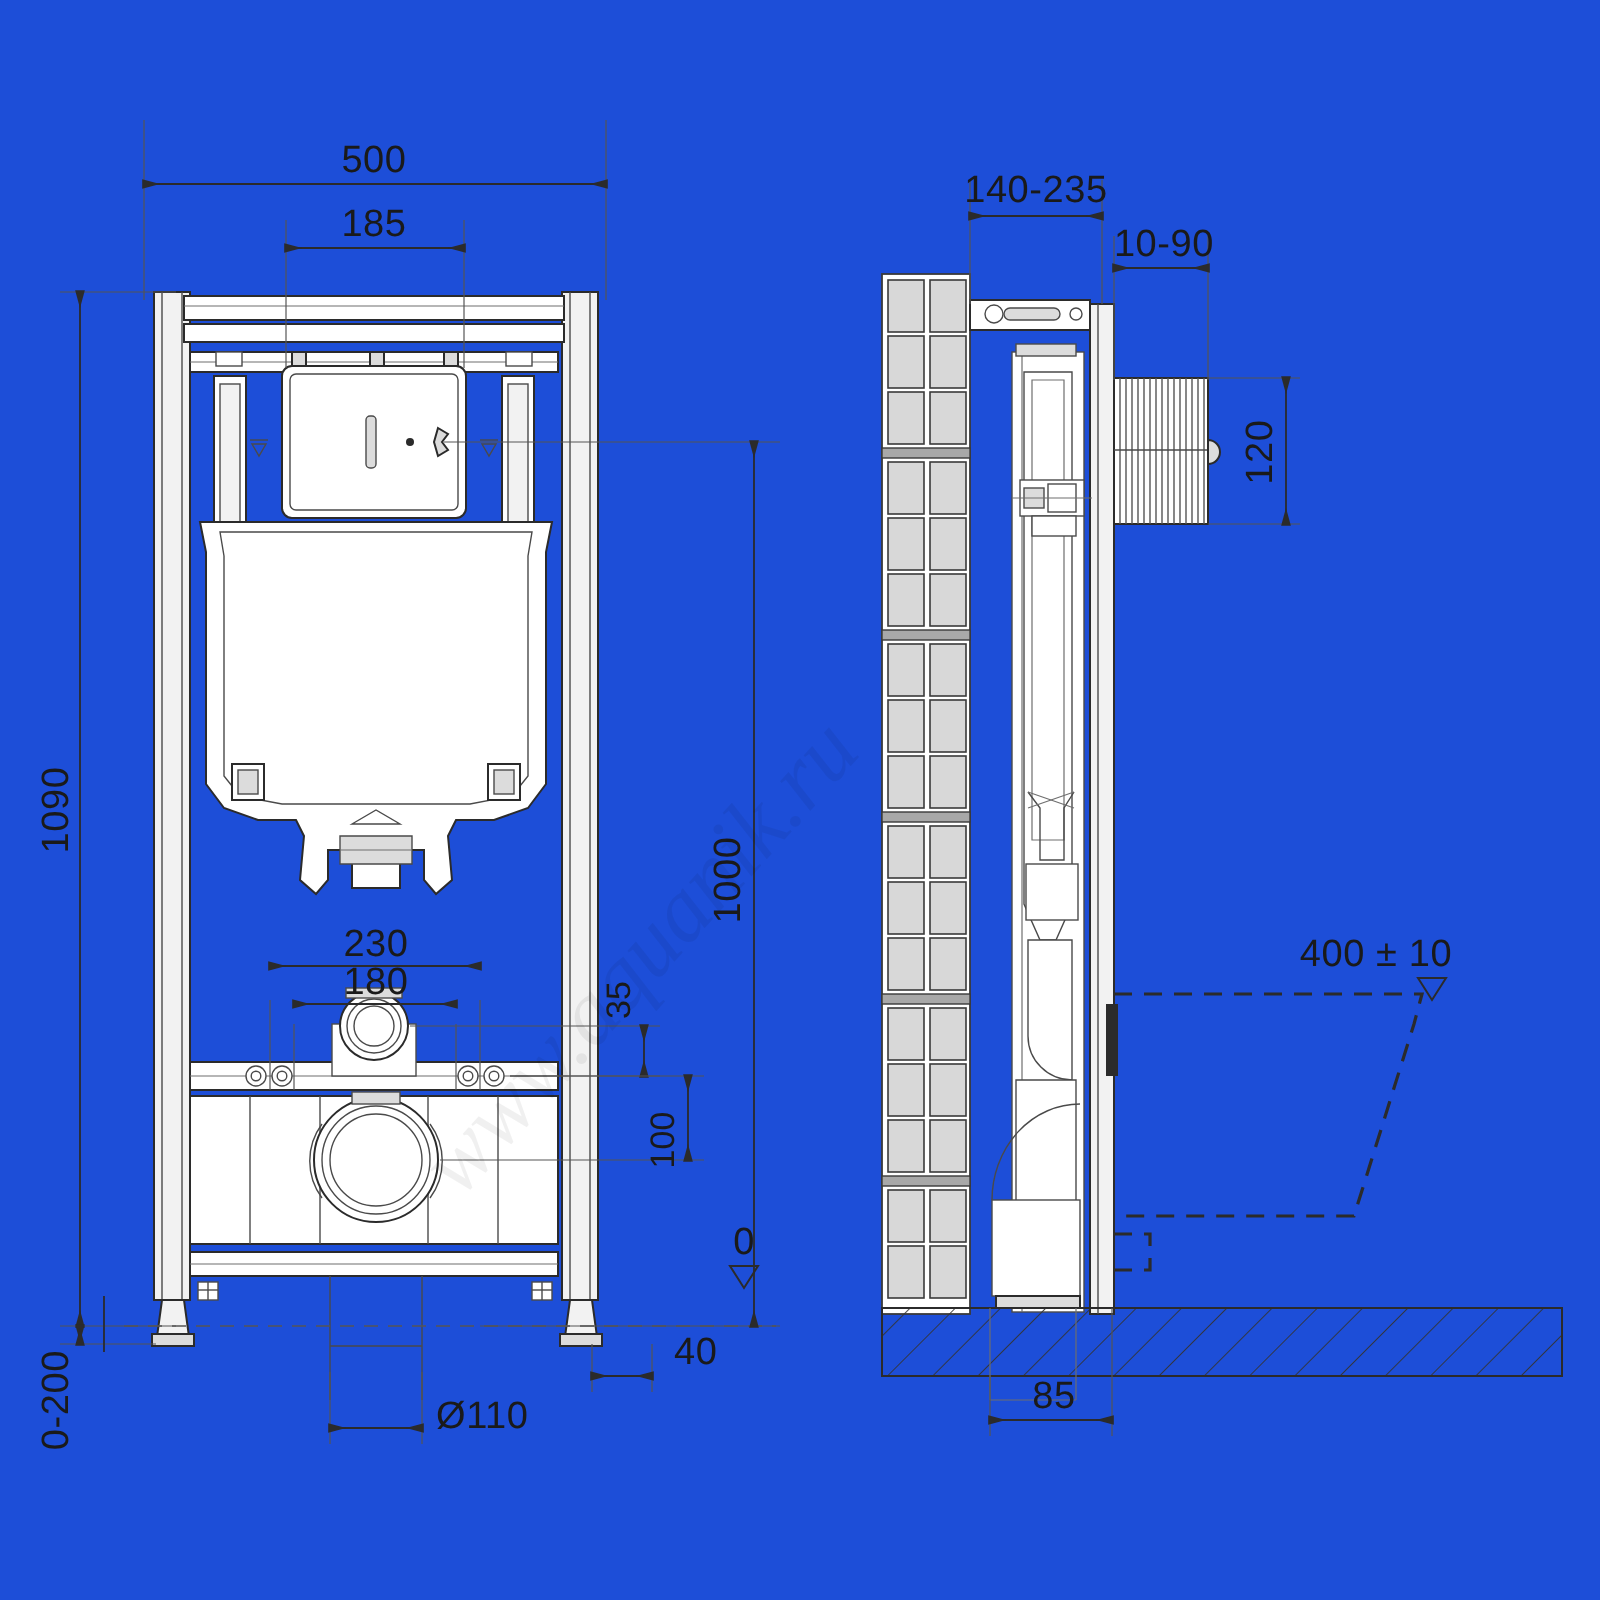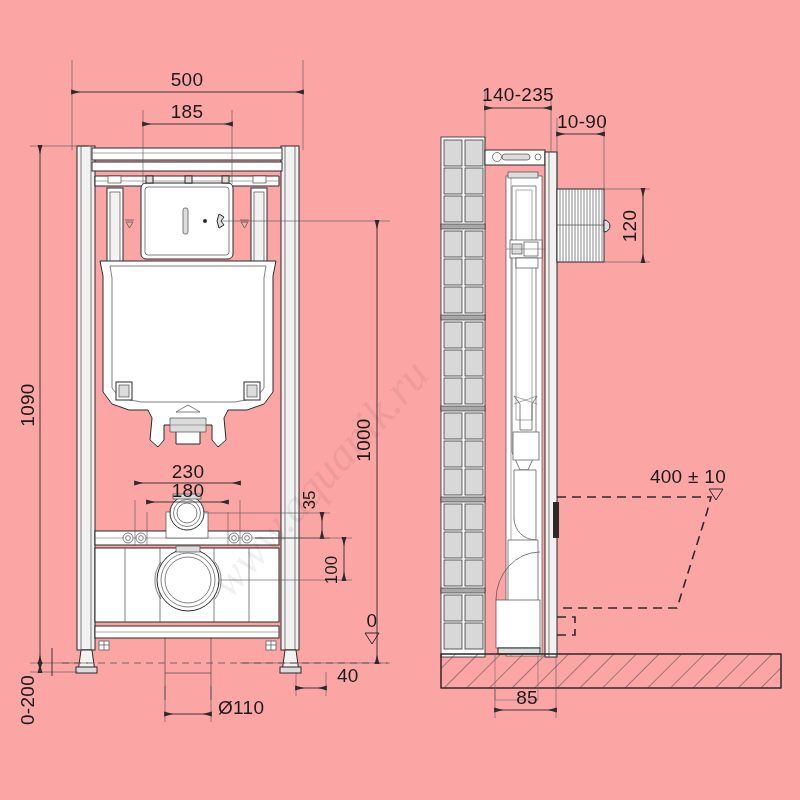--- a/index.html
+++ b/index.html
@@ -10,21 +10,21 @@
   body {
     width: 800px;
     height: 800px;
     font-family: "Liberation Sans", sans-serif;
     overflow: hidden;
   }
   #stage {
     position: relative;
     width: 800px;
     height: 800px;
-    background: #fca5a5;
+    background: #1d4ed8;
   }
   svg.drawing {
     position: absolute;
     left: 0;
     top: 0;
     width: 800px;
     height: 800px;
   }
   text {
     font-family: "Liberation Sans", sans-serif;

